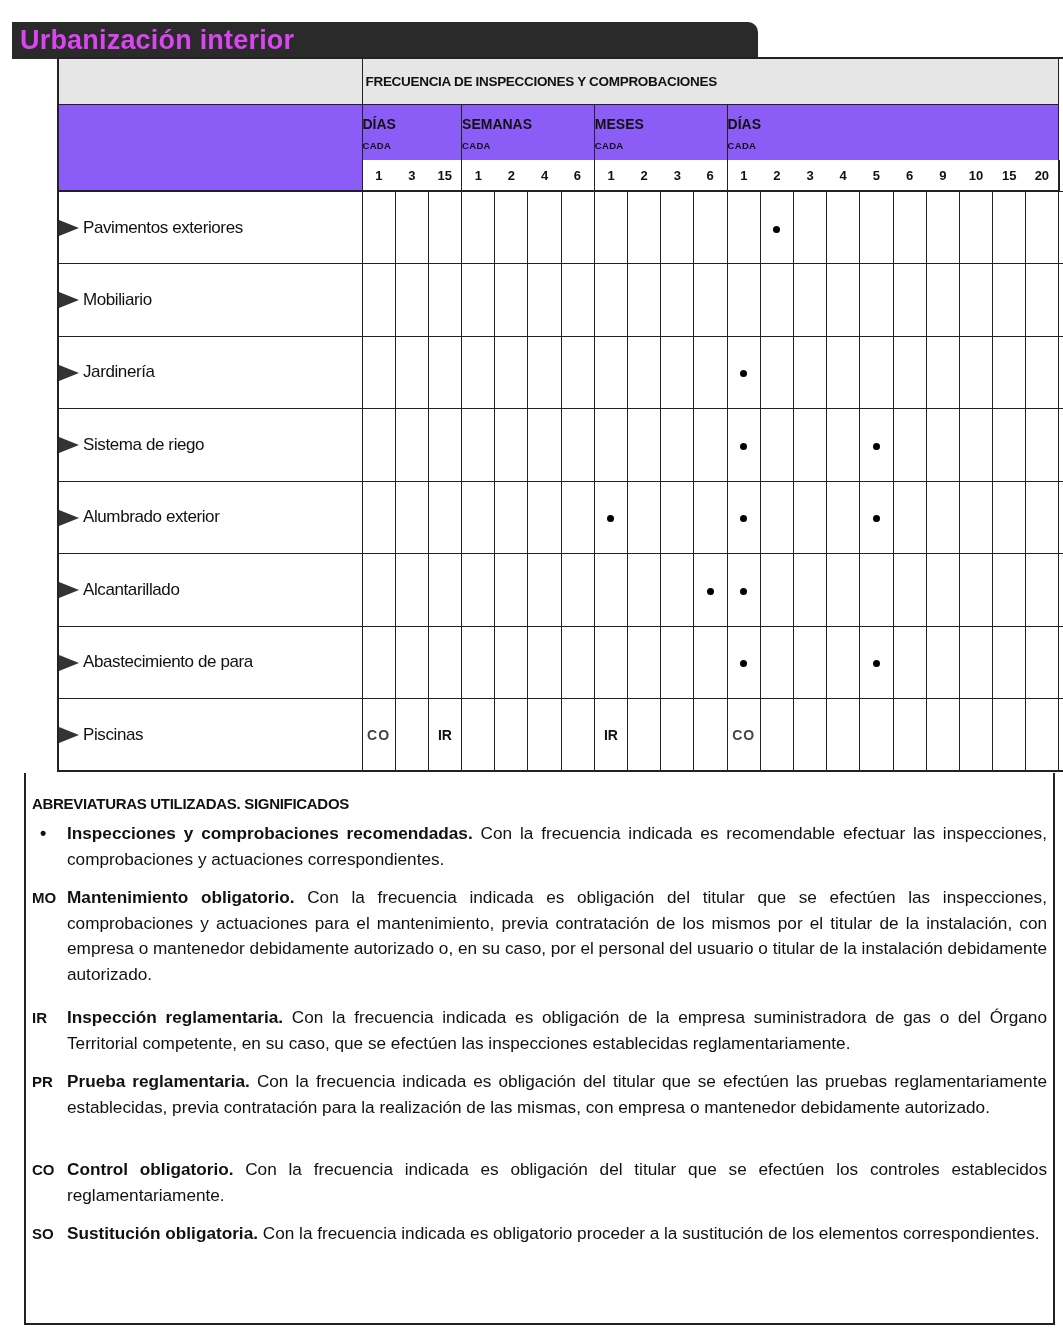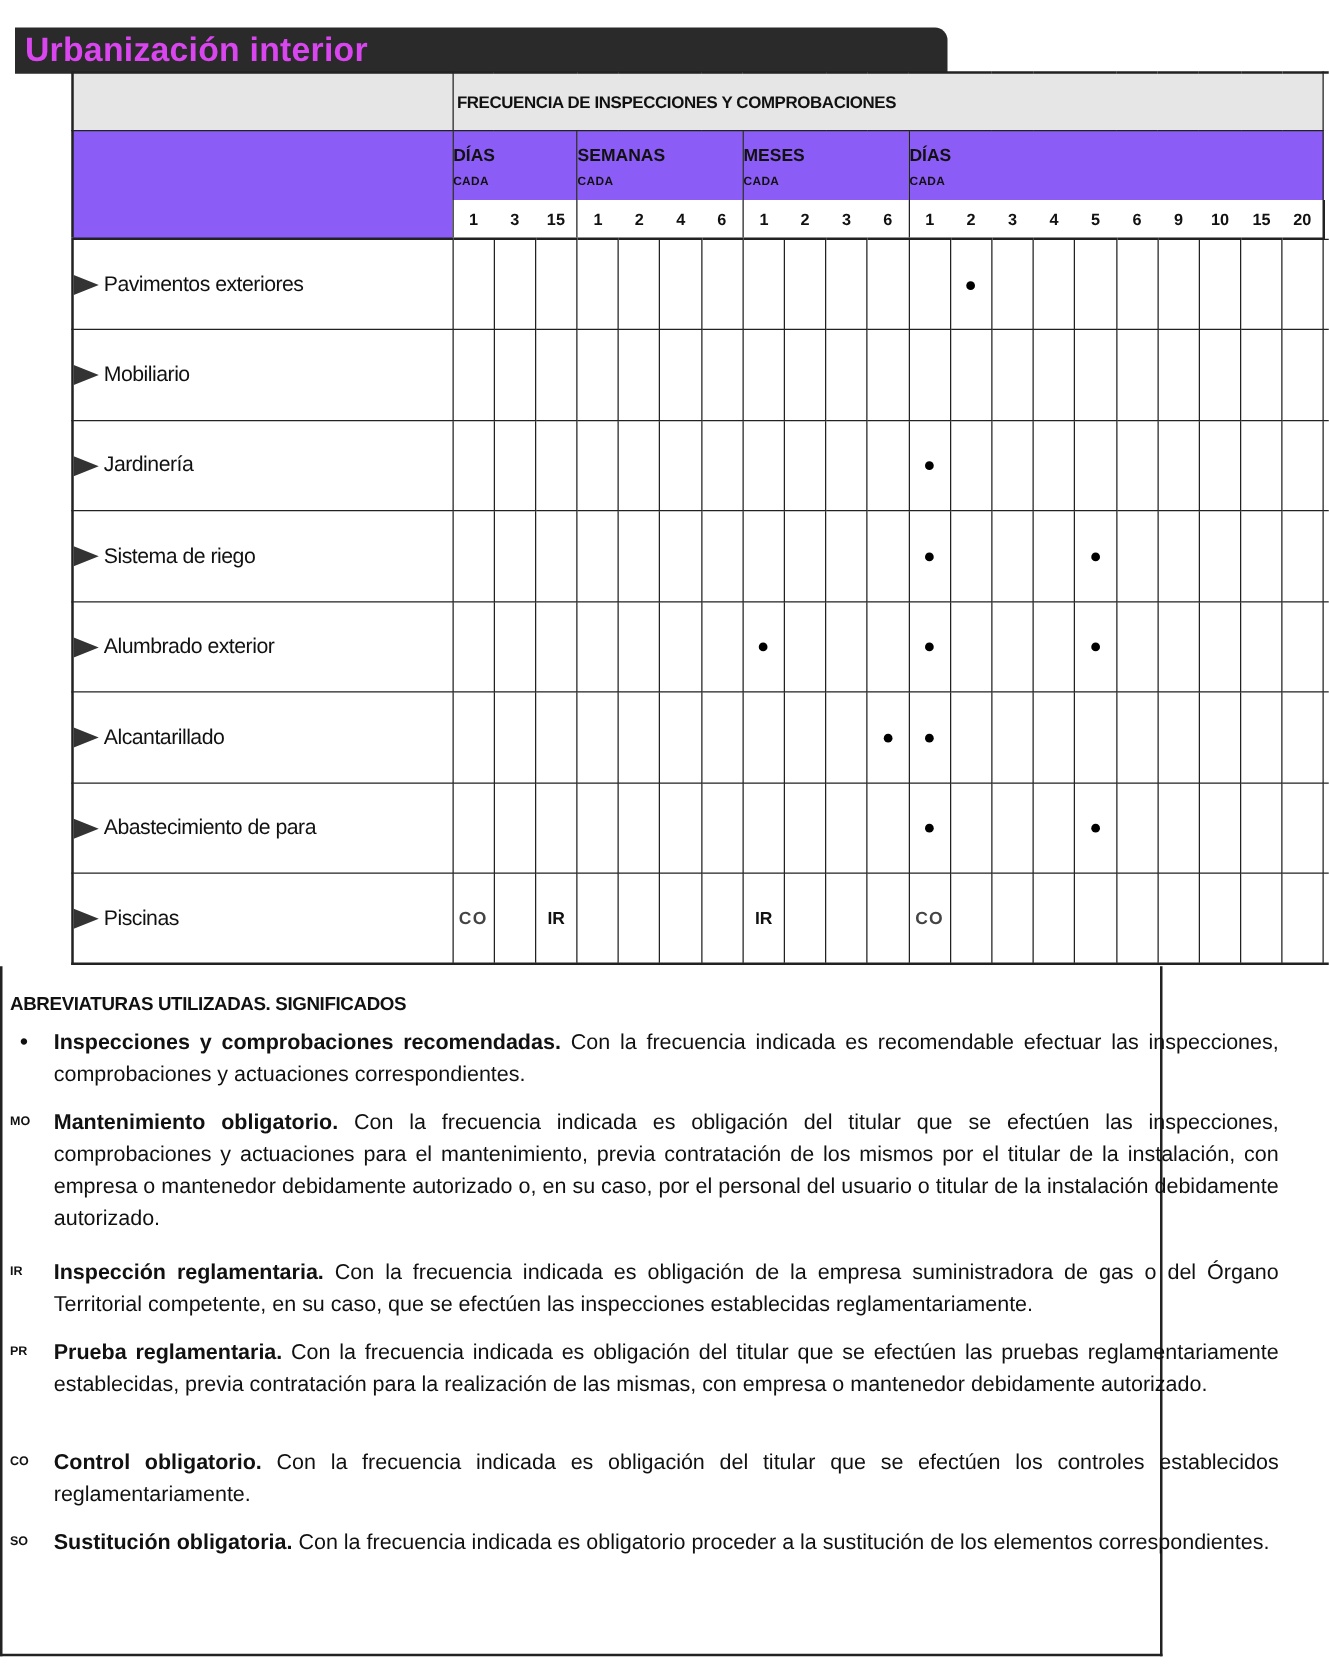--- a/index.html
+++ b/index.html
@@ -42,27 +42,27 @@
   .arrow {
     display: inline-block; width: 0; height: 0; vertical-align: middle;
     border-top: 8px solid transparent; border-bottom: 8px solid transparent;
     border-left: 20px solid #333; margin-right: 4px; margin-left: 0;
   }
   .dot { display: inline-block; width: 7px; height: 7px; border-radius: 50%; background: #000; }
   .abbr { font-weight: bold; font-size: 14px; }
   .abbr.co { color: #444; letter-spacing: 1px; }
 
   .legend {
-    position: absolute; left: 0; top: 773px; width: 930px; height: 552px;
+    position: absolute; left: 24px; top: 773px; width: 1031px; height: 552px;
     border-left: 2px solid #222; border-right: 2px solid #222; border-bottom: 2px solid #222;
     box-sizing: border-box;
   }
   .legend-title { position: absolute; left: 6px; top: 22px; font-weight: bold; font-size: 15px; letter-spacing: -0.3px; }
   .legend-item { position: absolute; left: 6px; width: 1015px; font-size: 17.2px; line-height: 25.5px; }
-  .legend-item .key { position: absolute; left: 0; top: 0; width: 34px; font-weight: bold; font-size: 10px; }
+  .legend-item .key { position: absolute; left: 0; top: 0; width: 34px; font-weight: bold; font-size: 15px; }
   .legend-item .key.bullet { font-size: 18px; left: 8px; }
   .legend-item .txt { margin-left: 35px; display: block; text-align: justify; }
   .legend-item .txt b { font-weight: bold; }
 </style>
 </head>
 <body>
 
 <div class="title-tab">
   <span>Urbanización interior</span>
 </div>

